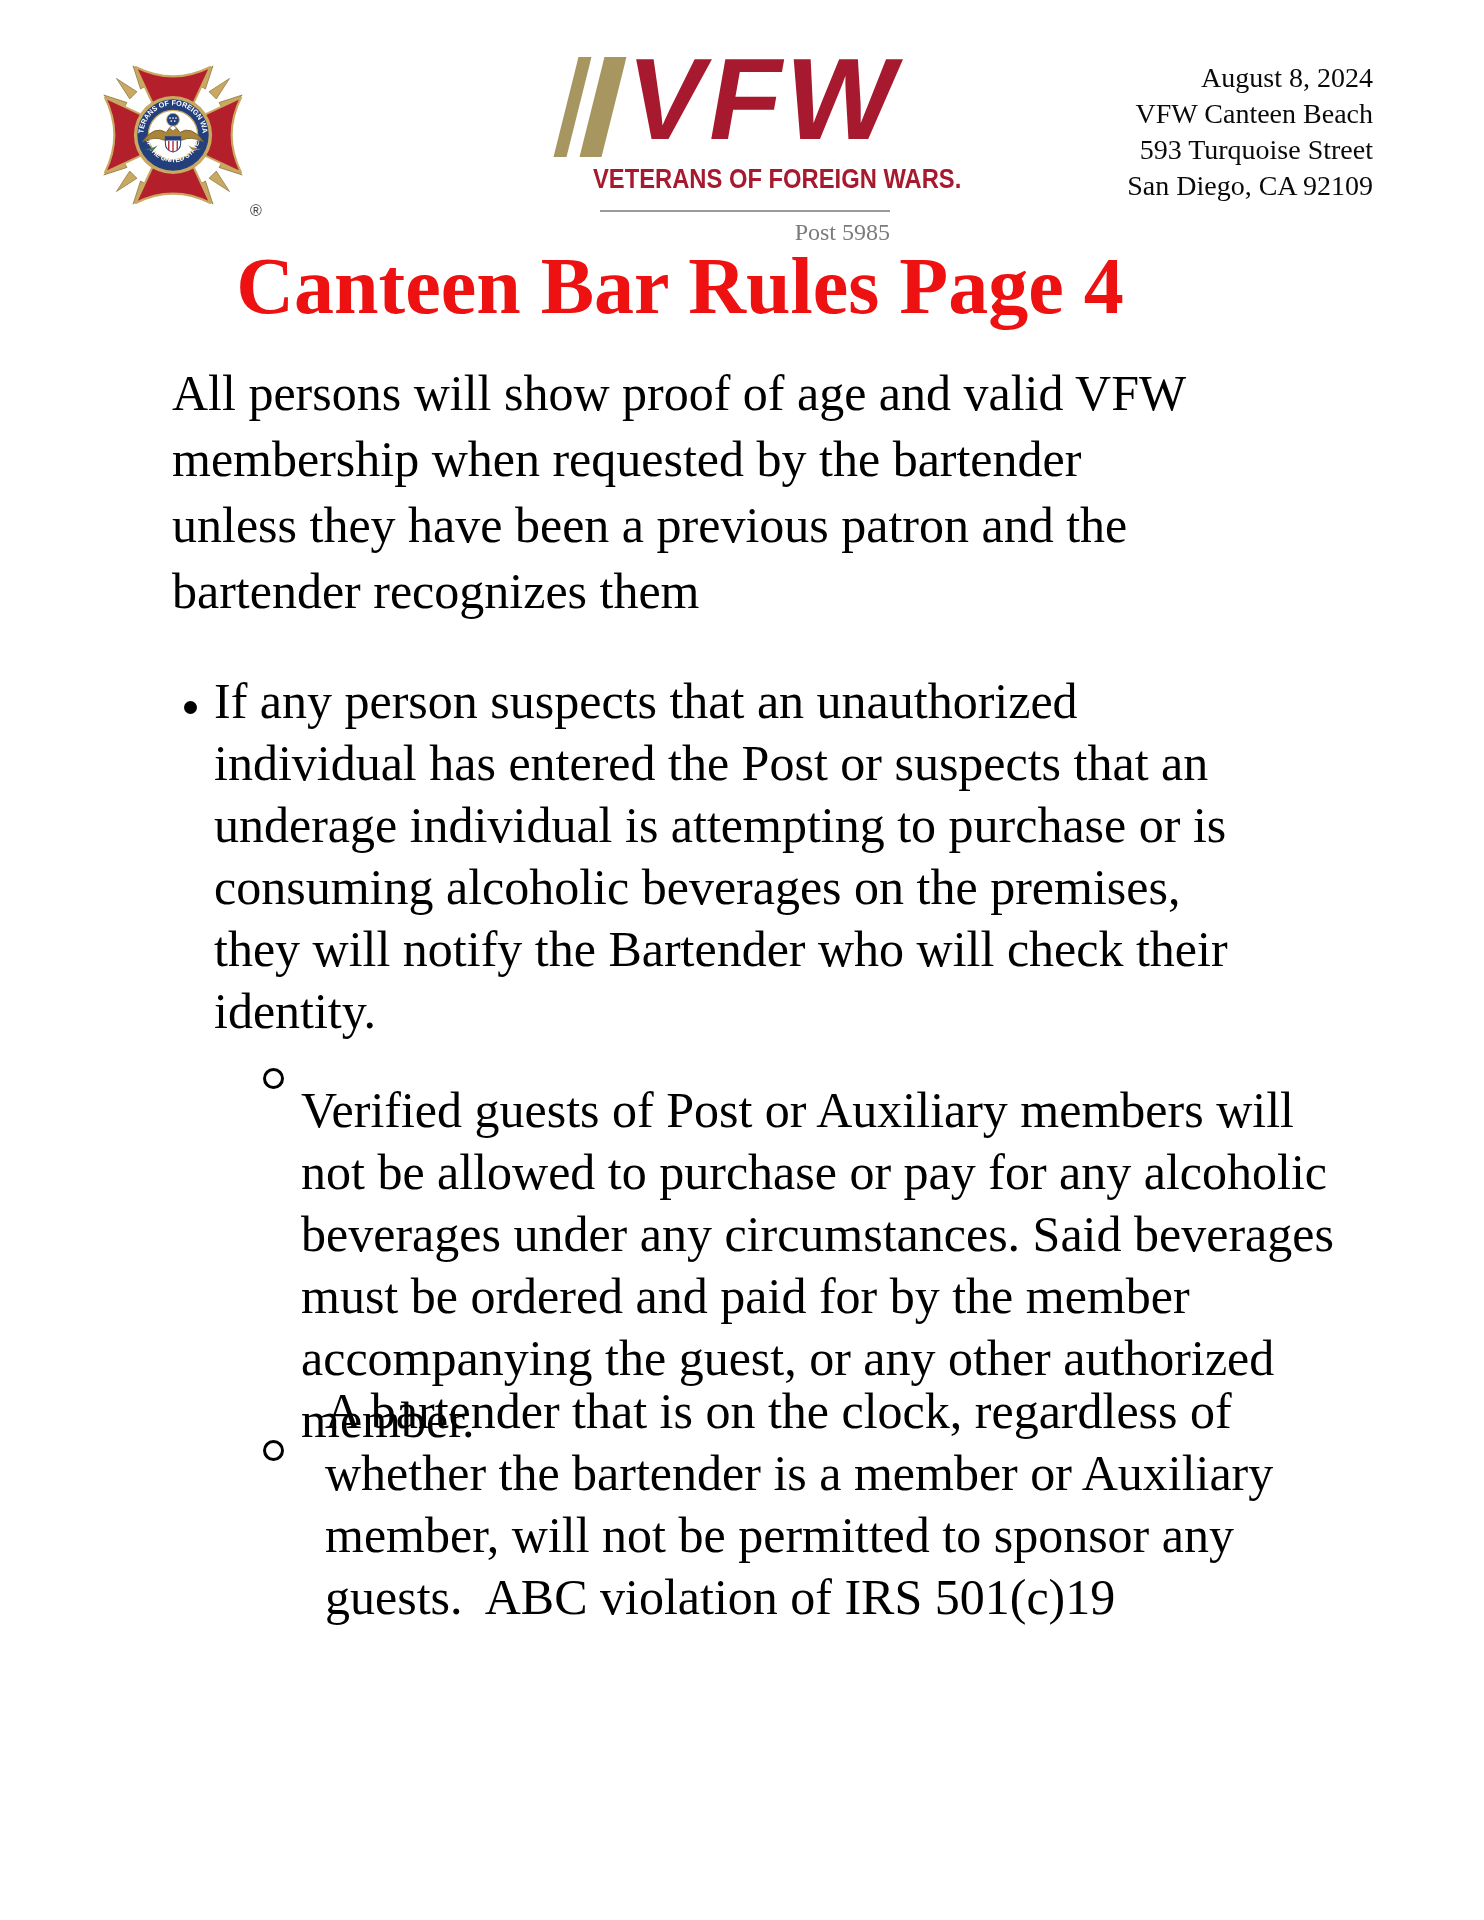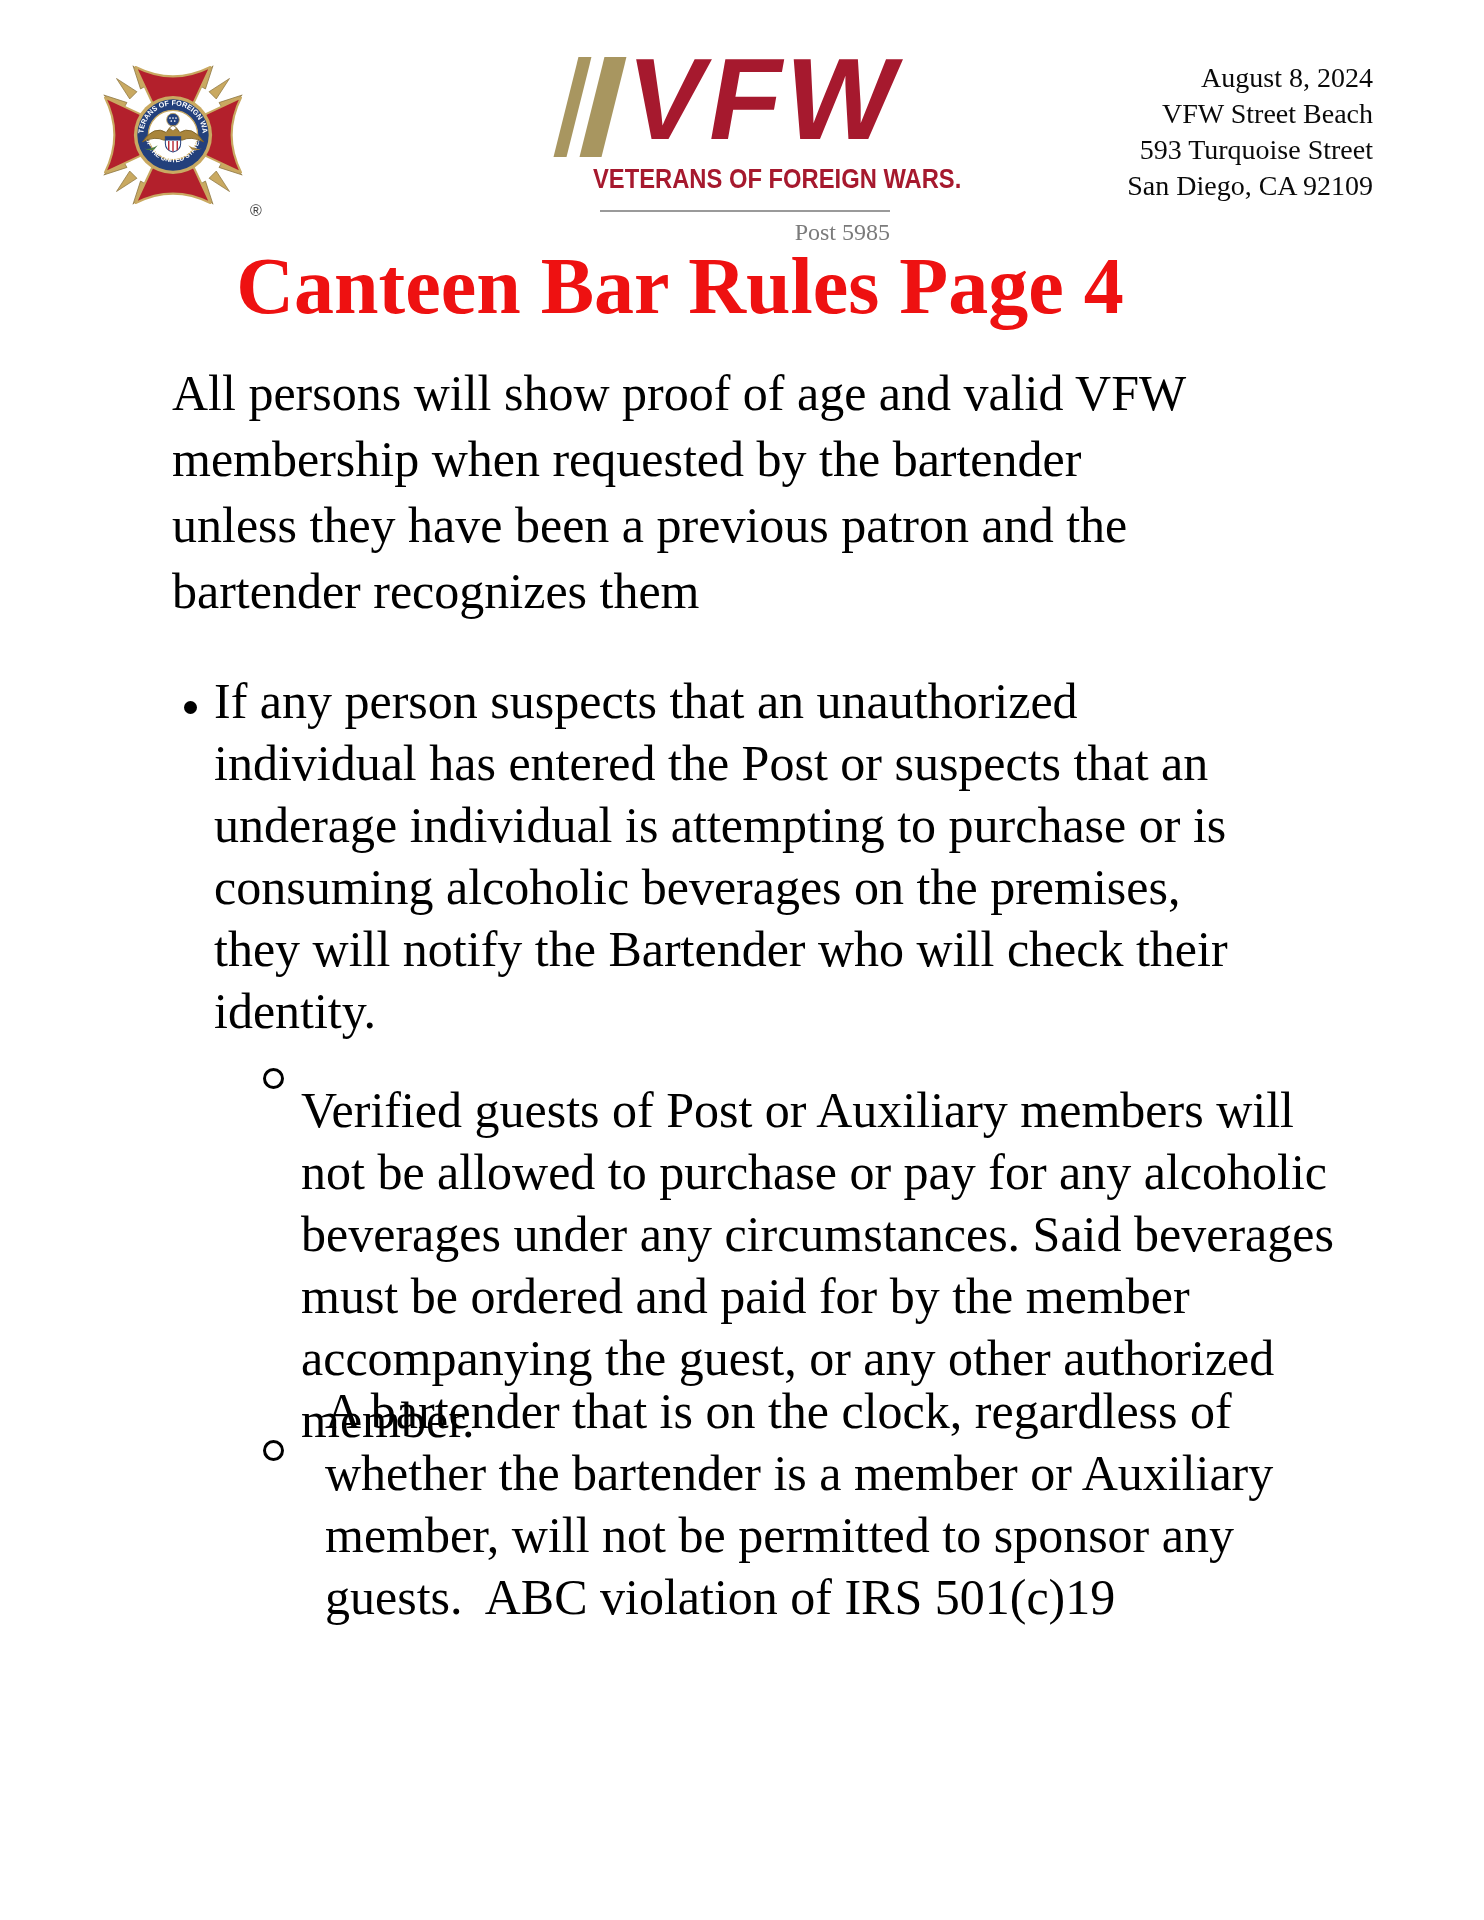--- a/index.html
+++ b/index.html
@@ -141,21 +141,21 @@
 
   <div class="abs vfw-stripe stripe-1"></div>
   <div class="abs vfw-stripe stripe-2"></div>
   <div class="abs vfw-acronym">VFW</div>
   <div class="abs vfw-wordmark">VETERANS OF FOREIGN WARS.</div>
   <div class="abs logo-rule"></div>
   <div class="abs post-number">Post 5985</div>
 
   <div class="abs address">
     <div>August 8, 2024</div>
-    <div>VFW Street Beach</div>
+    <div>VFW Canteen Beach</div>
     <div>593 Turquoise Street</div>
     <div>San Diego, CA 92109</div>
   </div>
 
   <div class="abs doc-title">Canteen Bar Rules Page 4</div>
 
   <div class="abs intro">All persons will show proof of age and valid VFW
 membership when requested by the bartender
 unless they have been a previous patron and the
 bartender recognizes them</div>

